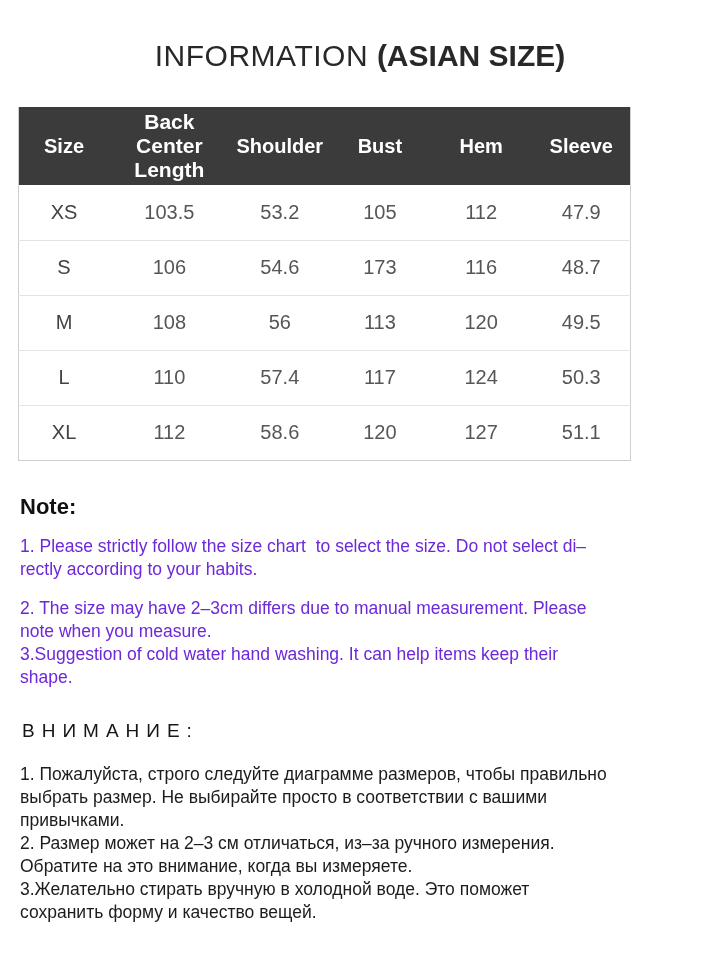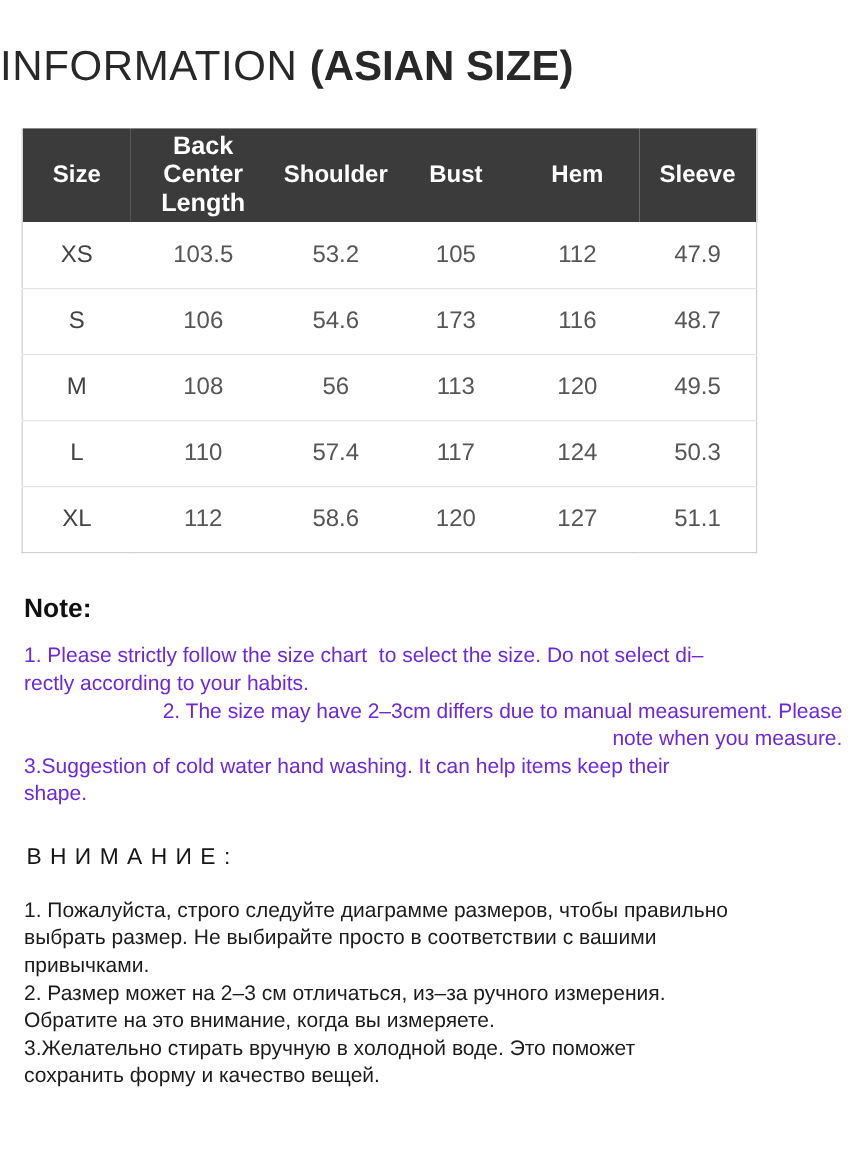--- a/index.html
+++ b/index.html
@@ -10,21 +10,22 @@
     background: #ffffff;
     font-family: "Liberation Sans", sans-serif;
     color: #1c1c1c;
     overflow: hidden;
   }
   .page { width: 720px; height: 960px; position: relative; }
 
   
   .title {
     margin: 36px 0 0 0;
-    font-size: 35px;
+    text-align: center;
+    font-size: 30px;
     line-height: 40px;
     font-weight: 400;
     color: #282828;
     letter-spacing: 0.5px;
     white-space: nowrap;
   }
   .title .bold { font-weight: 700; letter-spacing: 0; }
 
   
   .size-table {
@@ -158,21 +159,21 @@
         <td>127</td>
         <td>51.1</td>
       </tr>
     </tbody>
   </table>
 
   <section>
     <h2 class="note-heading">Note:</h2>
     <div class="note-body">1. Please strictly follow the size chart  to select the size. Do not select di–
 rectly according to your habits.</div>
-    <div class="note-body" style="margin-top:0;text-align:right;">2. The size may have 2–3cm differs due to manual measurement. Please
+    <div class="note-body" style="margin-top:16px;">2. The size may have 2–3cm differs due to manual measurement. Please
 note when you measure.</div>
     <div class="note-body" style="margin-top:0;">3.Suggestion of cold water hand washing. It can help items keep their
 shape.</div>
   </section>
 
   <section>
     <h2 class="attention-heading">ВНИМАНИЕ:</h2>
     <div class="attention-body">1. Пожалуйста, строго следуйте диаграмме размеров, чтобы правильно
 выбрать размер. Не выбирайте просто в соответствии с вашими
 привычками.</div>

